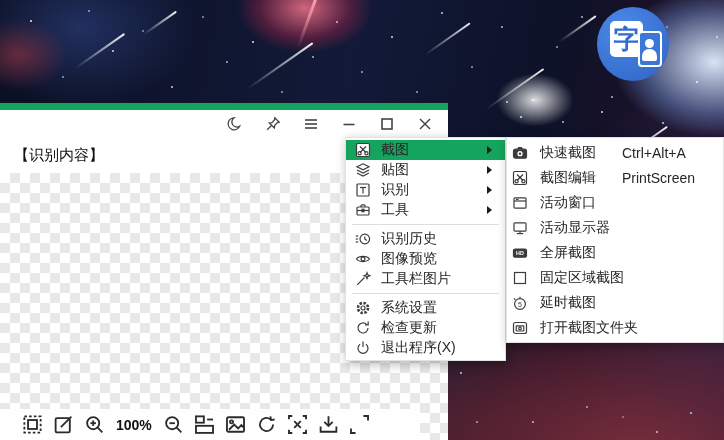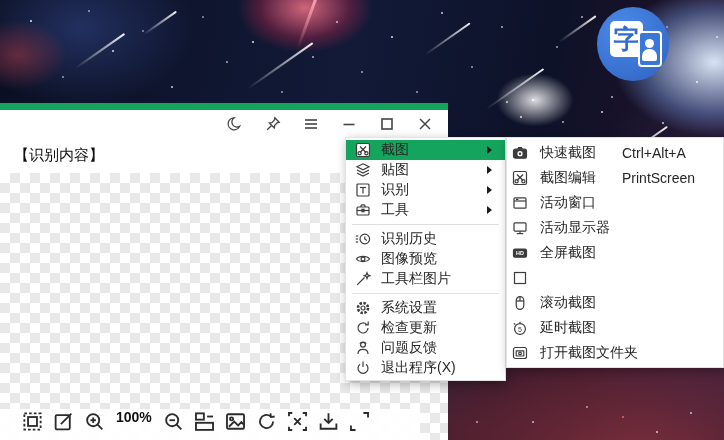--- a/index.html
+++ b/index.html
@@ -54,21 +54,21 @@
   .tbico svg{width:16px;height:16px;stroke:#444;fill:none;stroke-width:1.3;}
   .tabs{position:relative;height:36px;display:flex;align-items:center;padding-left:8px;border-bottom:2px solid #dadada;background:#fff;}
   .tab{font-size:15px;color:#111;padding:0 6px;height:100%;display:flex;align-items:center;position:relative;cursor:pointer;}
   .tab.active::after{content:"";position:absolute;left:0;right:0;bottom:-2px;height:4px;background:var(--green);}
   .preview{position:absolute;left:0;top:70px;right:0;bottom:0;background-color:#fff;
     background-image:
       linear-gradient(45deg,#e8e8e8 25%,transparent 25%,transparent 75%,#e8e8e8 75%),
       linear-gradient(45deg,#e8e8e8 25%,transparent 25%,transparent 75%,#e8e8e8 75%);
     background-size:20px 20px;background-position:0 0,10px 10px;}
   .toolbar{position:absolute;left:0;bottom:0;width:420px;height:31px;background:rgba(255,255,255,.96);
-    display:flex;align-items:flex-start;gap:7px;padding-left:20px;box-sizing:border-box;}
+    display:flex;align-items:center;gap:7px;padding-left:20px;box-sizing:border-box;}
   .tbtn{width:24px;height:24px;display:flex;align-items:center;justify-content:center;cursor:pointer;}
   .tbtn svg{width:21px;height:21px;stroke:#2b2b2b;fill:none;stroke-width:1.4;}
   .zoomtxt{font-size:14px;font-weight:bold;color:#111;padding:0 3px;}
   
   .menu-panel{position:absolute;background:#fff;border:1px solid #e2e2e2;box-shadow:2px 3px 10px rgba(0,0,0,.3);
     padding:2px 0;box-sizing:border-box;z-index:10;}
   #main-menu{left:345px;top:137px;width:161px;}
   #sub-menu{left:506px;top:137px;width:218px;z-index:11;}
   .mrow{height:20px;display:flex;align-items:center;padding:0 0 0 8px;cursor:pointer;}
   #sub-menu .mrow{height:25px;padding-left:4px;}
@@ -311,30 +311,20 @@
           <svg viewBox="0 0 16 16">
             <path d="M13 8a5 5 0 1 1-1.4-3.5"></path>
             <path d="M13.2 1.6v3.2H10"></path>
           </svg>
         </span>
         <span class="mlabel">检查更新</span>
       </div>
       <div class="mrow">
         <span class="mi">
           <svg viewBox="0 0 16 16">
-            <circle cx="8" cy="4.8" r="2.4"></circle>
-            <path d="M3 14c0-3 2.1-4.6 5-4.6s5 1.6 5 4.6"></path>
-            <path d="M4.8 3.6a4 4 0 0 1 6.4 0"></path>
-          </svg>
-        </span>
-        <span class="mlabel">问题反馈</span>
-      </div>
-      <div class="mrow">
-        <span class="mi">
-          <svg viewBox="0 0 16 16">
             <path d="M5.1 4.3a5 5 0 1 0 5.8 0"></path>
             <line x1="8" y1="1.5" x2="8" y2="7"></line>
           </svg>
         </span>
         <span class="mlabel">退出程序(X)</span>
       </div>
     </div>
   <div class="menu-panel" id="sub-menu">
       <div class="mrow">
         <span class="mi">
@@ -389,30 +379,21 @@
           </svg>
         </span>
         <span class="mlabel">全屏截图</span>
       </div>
       <div class="mrow">
         <span class="mi">
           <svg viewBox="0 0 16 16">
             <rect x="2.5" y="2.5" width="11" height="11"></rect>
           </svg>
         </span>
-      </div>
-      <div class="mrow">
-        <span class="mi">
-          <svg viewBox="0 0 16 16">
-            <rect x="4.2" y="1.6" width="7.6" height="12.8" rx="3.8"></rect>
-            <line x1="8" y1="1.6" x2="8" y2="6"></line>
-            <line x1="4.2" y1="6" x2="11.8" y2="6"></line>
-          </svg>
-        </span>
-        <span class="mlabel">滚动截图</span>
+        <span class="mlabel">固定区域截图</span>
       </div>
       <div class="mrow">
         <span class="mi">
           <svg viewBox="0 0 16 16">
             <circle cx="8" cy="9" r="5.4"></circle>
             <text x="8" y="11.6" font-size="7" fill="#3c3c3c" stroke="none" text-anchor="middle" font-family="Liberation Sans,sans-serif">5</text>
             <path d="M3.4 4.6 1.8 3.4M8 3.6V1.8"></path>
           </svg>
         </span>
         <span class="mlabel">延时截图</span>

